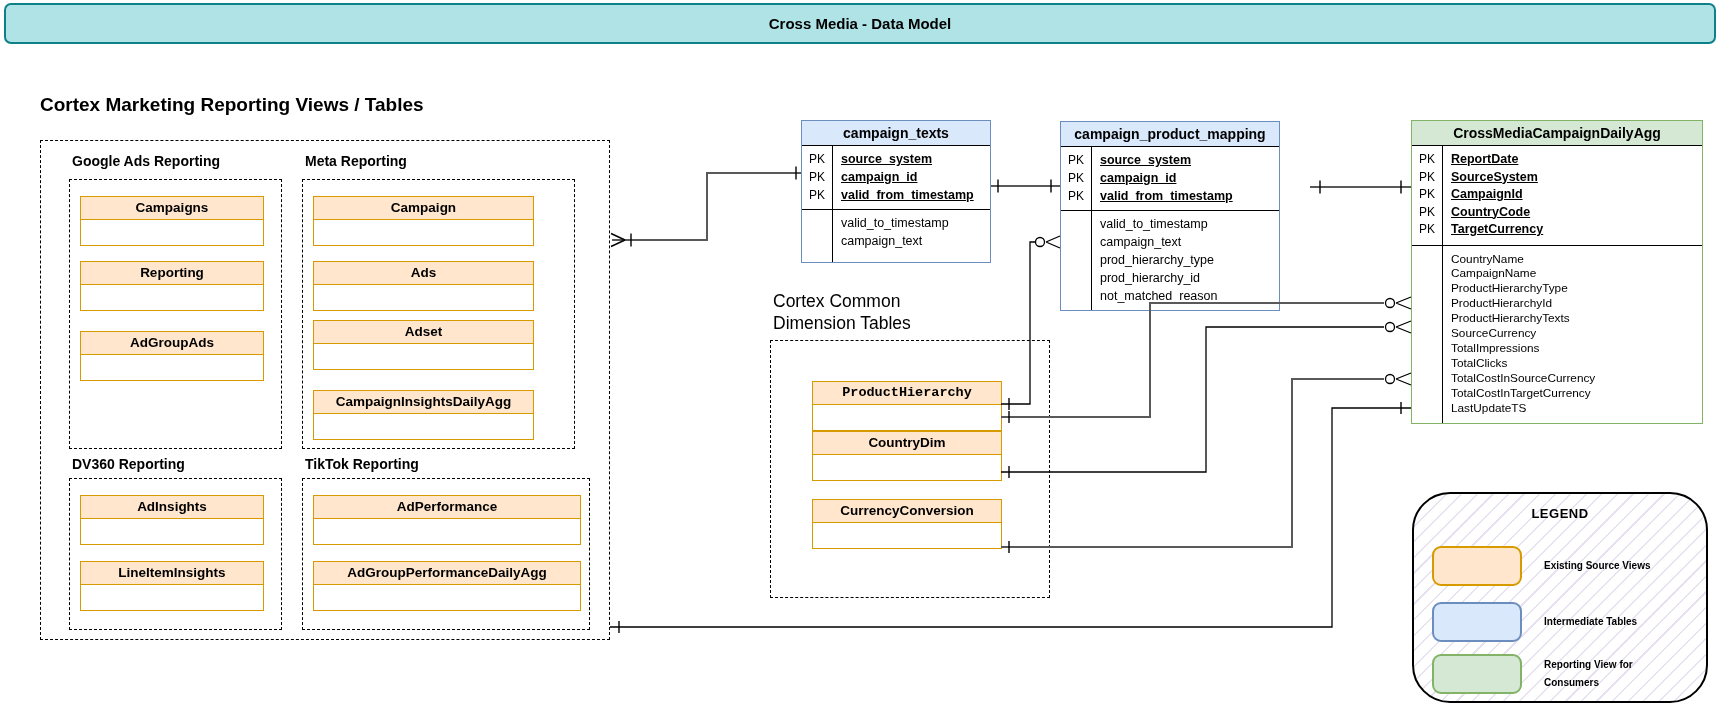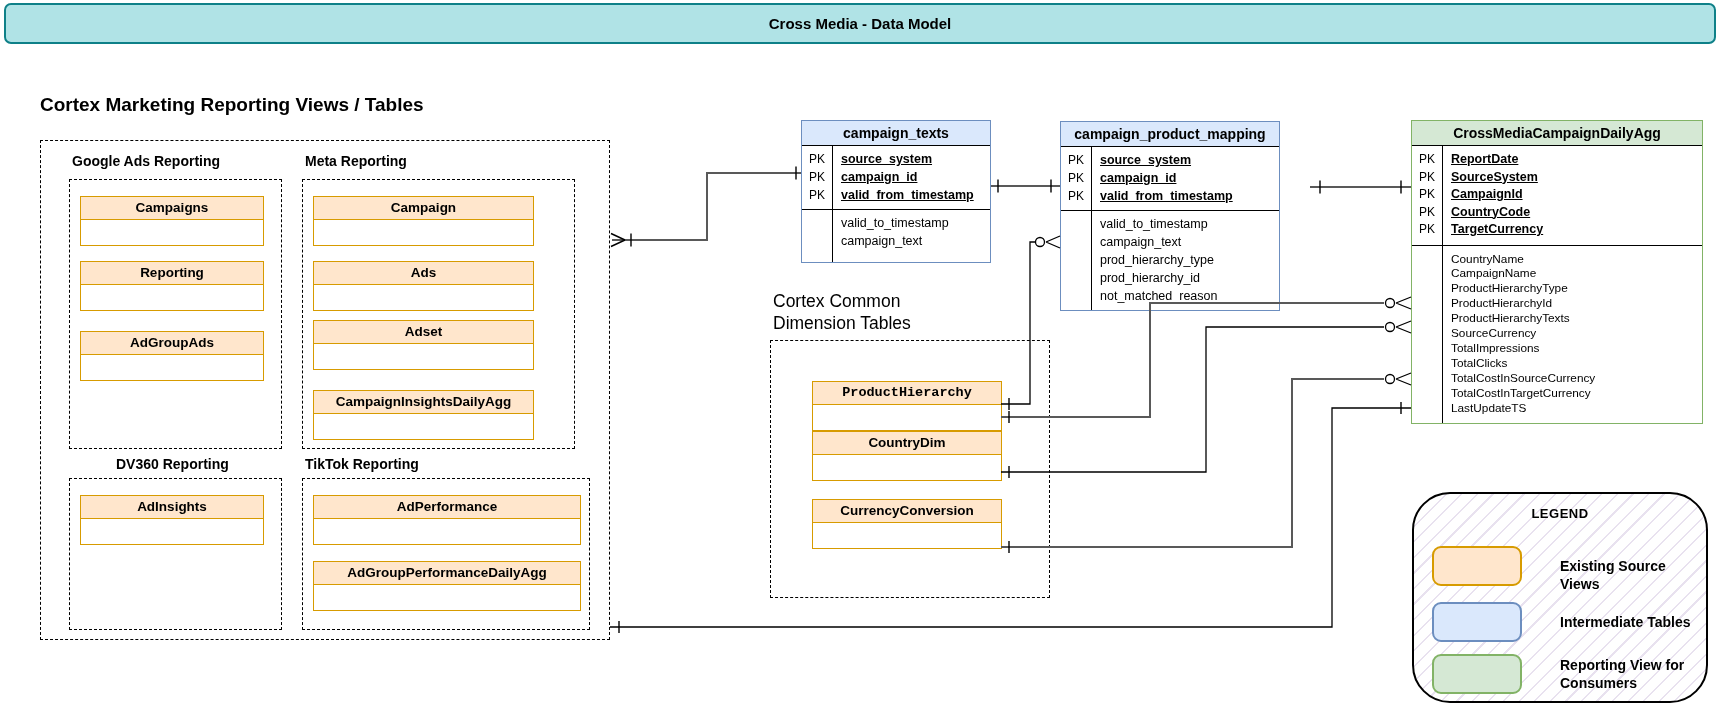--- a/index.html
+++ b/index.html
@@ -56,21 +56,21 @@
   #er-texts .er-bodyrow .er-fields{padding-bottom:12px;}
 
   
   #legend{position:absolute;left:1412px;top:492px;width:296px;height:211px;
     border:2px solid #000;border-radius:38px;box-sizing:border-box;
     background:repeating-linear-gradient(135deg,rgba(205,190,220,.45) 0 1.6px,transparent 1.6px 11px),#fff;}
   #legend-title{position:absolute;left:0;right:0;top:12px;text-align:center;
     font-size:13px;font-weight:bold;letter-spacing:.5px;}
   .lg-swatch{position:absolute;left:18px;width:90px;height:40px;border-radius:9px;
     border:2px solid #000;box-sizing:border-box;}
-  .lg-label{position:absolute;left:130px;width:132px;font-size:14px;font-weight:bold;line-height:18px;margin-left:16px;}
+  .lg-label{position:absolute;left:130px;width:132px;font-size:10px;font-weight:bold;line-height:18px;}
 
   #connectors{position:absolute;left:0;top:0;pointer-events:none;}
 </style>
 </head>
 <body>
 
 <div id="canvas">
 
   <div id="titlebar">
     <span>Cross Media - Data Model</span>
@@ -109,24 +109,28 @@
       <div class="sbox">
         <div class="sbox-h">Adset</div>
         <div class="sbox-b"></div>
       </div>
       <div class="sbox">
         <div class="sbox-h">CampaignInsightsDailyAgg</div>
         <div class="sbox-b"></div>
       </div>
     </div>
 
-  <div class="grp-label" style="left:72px;top:456px;margin-left:44px;">DV360 Reporting</div>
+  <div class="grp-label" style="left:72px;top:456px;">DV360 Reporting</div>
   <div id="box-dv360" class="dashbox" style="left:69px;top:478px;width:213px;height:152px;">
       <div class="sbox">
         <div class="sbox-h">AdInsights</div>
+        <div class="sbox-b"></div>
+      </div>
+      <div class="sbox">
+        <div class="sbox-h">LineItemInsights</div>
         <div class="sbox-b"></div>
       </div>
     </div>
 
   <div class="grp-label" style="left:305px;top:456px;text-align:center;">TikTok Reporting</div>
   <div id="box-tiktok" class="dashbox" style="left:302px;top:478px;width:288px;height:152px;">
       <div class="sbox">
         <div class="sbox-h">AdPerformance</div>
         <div class="sbox-b"></div>
       </div>

